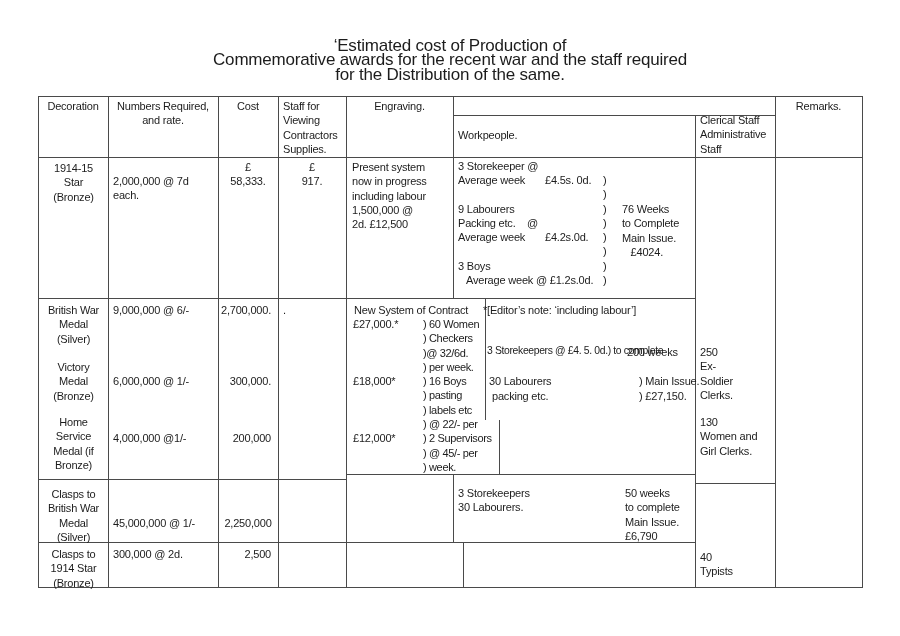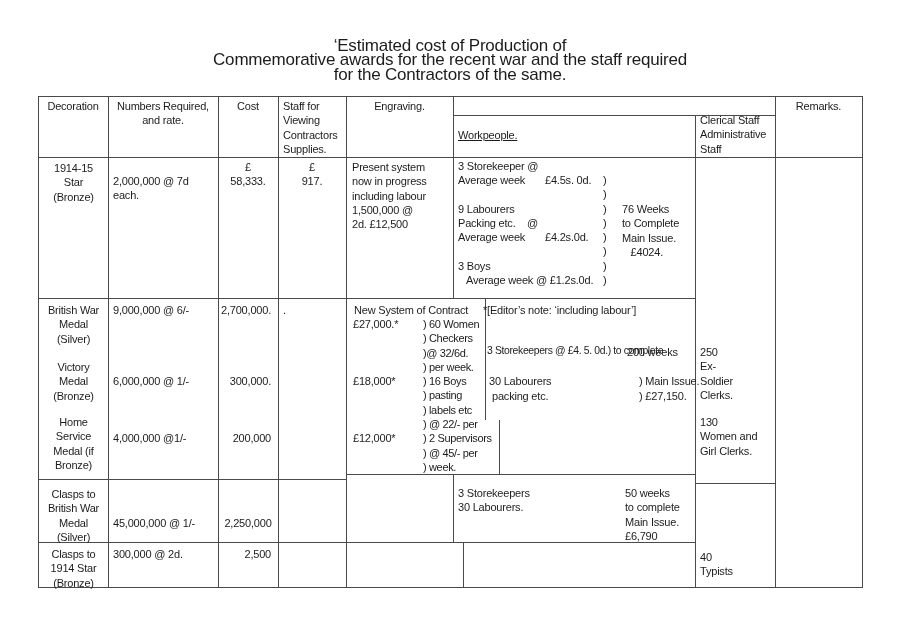--- a/index.html
+++ b/index.html
@@ -17,21 +17,21 @@
          font-size:17px;line-height:14.3px;letter-spacing:-0.2px;}
 </style>
 </head>
 <body>
 
 <div class="page">
 
   <div class="title">
     <div>‘Estimated cost of Production of</div>
     <div>Commemorative awards for the recent war and the staff required</div>
-    <div>for the Contractors of the same.</div>
+    <div>for the Distribution of the same.</div>
   </div>
 
   <div>
 
     <div class="vl" style="left:38px;top:96px;height:492px;"></div>
     <div class="vl" style="left:108px;top:96px;height:492px;"></div>
     <div class="vl" style="left:218px;top:96px;height:492px;"></div>
     <div class="vl" style="left:278px;top:96px;height:492px;"></div>
     <div class="vl" style="left:346px;top:96px;height:492px;"></div>
     <div class="vl" style="left:453px;top:96px;height:202px;"></div>
@@ -56,21 +56,21 @@
 
   <div class="txt c" style="left:38px;top:99px;width:70px;">Decoration</div>
   <div class="txt c" style="left:108px;top:99px;width:110px;">Numbers Required,
 and rate.</div>
   <div class="txt c" style="left:218px;top:99px;width:60px;">Cost</div>
   <div class="txt" style="left:283px;top:99px;">Staff for
 Viewing
 Contractors
 Supplies.</div>
   <div class="txt c" style="left:346px;top:99px;width:107px;">Engraving.</div>
-  <div class="txt" style="left:458px;top:128px;text-decoration:underline;">Workpeople.</div>
+  <div class="txt" style="left:458px;top:128px;">Workpeople.</div>
   <div class="txt" style="left:700px;top:113px;">Clerical Staff
 Administrative
 Staff</div>
   <div class="txt c" style="left:775px;top:99px;width:87px;">Remarks.</div>
 
   <div class="txt c" style="left:39px;top:161px;width:69px;">1914-15
 Star
 (Bronze)</div>
   <div class="txt" style="left:113px;top:174px;">2,000,000 @ 7d
 each.</div>

